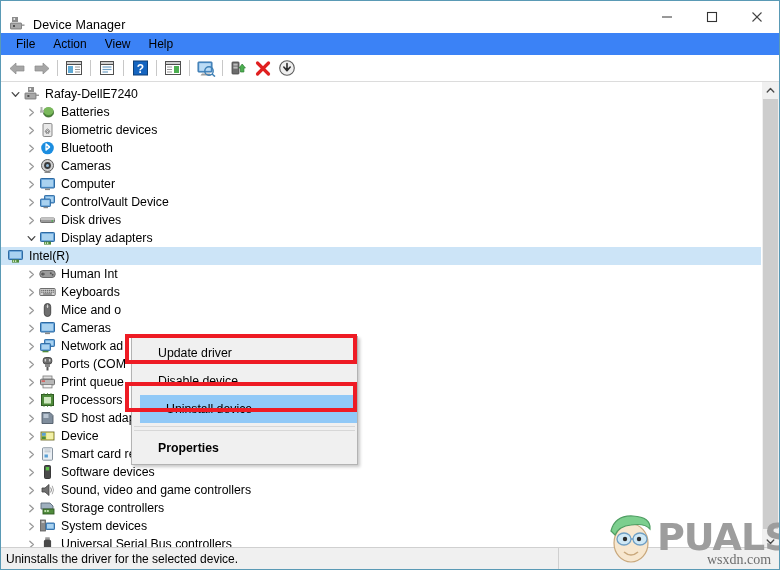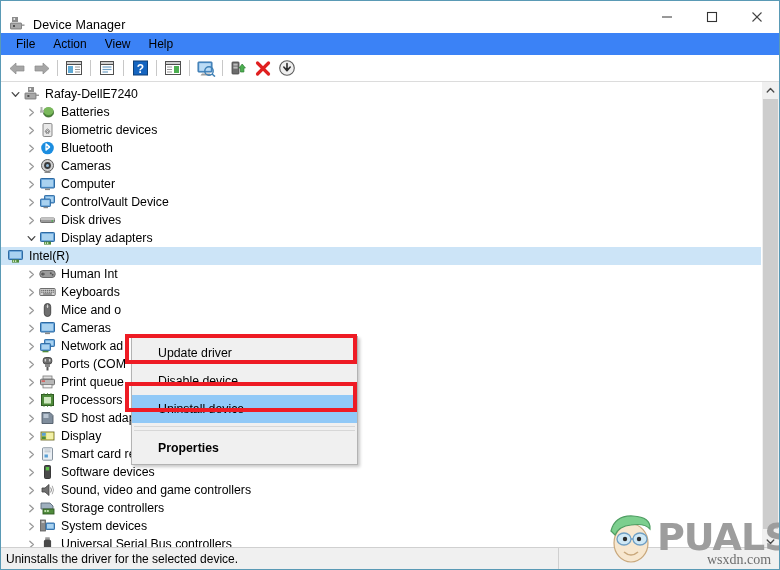--- a/index.html
+++ b/index.html
@@ -204,20 +204,21 @@
     height: 28px;
     display: flex;
     align-items: center;
     padding-left: 26px;
     font-size: 12.3px;
     color: #000000;
     white-space: nowrap;
   }
   .ctx-item.highlight {
     background: #91c9f7;
+    margin-left: 8px;
   }
   .ctx-item.bold {
     font-weight: bold;
   }
   .ctx-sep {
     height: 1px;
     background: #d7d7d7;
     margin: 3px 2px 3px 2px;
   }
 
@@ -762,21 +763,21 @@
             </svg>
         </span>
         <span class="node-icon">
           <svg width="17" height="16" viewBox="0 0 17 16">
             <rect x="2" y="4" width="13" height="8" fill="#e8e46a" stroke="#6e6b2a" stroke-width="0.9"></rect>
             <rect x="2.8" y="4.8" width="4" height="3" fill="#5aa0d5"></rect>
             <rect x="2.8" y="8.4" width="4" height="2.8" fill="#4f8b3b"></rect>
             <rect x="7.5" y="4.8" width="6.7" height="6.4" fill="#f2f0a8"></rect>
           </svg>
         </span>
-        <span class="row-label">Display</span>
+        <span class="row-label">Device</span>
       </div>
 
       <div class="row indent-1">
         <span class="chev">
           <svg width="9" height="9" viewBox="0 0 9 9">
               <path d="M2.8 1.2 L6.4 4.5 L2.8 7.8" fill="none" stroke="#9a9a9a" stroke-width="1.3" stroke-linecap="round" stroke-linejoin="round"></path>
             </svg>
         </span>
         <span class="node-icon">
           <svg width="17" height="16" viewBox="0 0 17 16">

